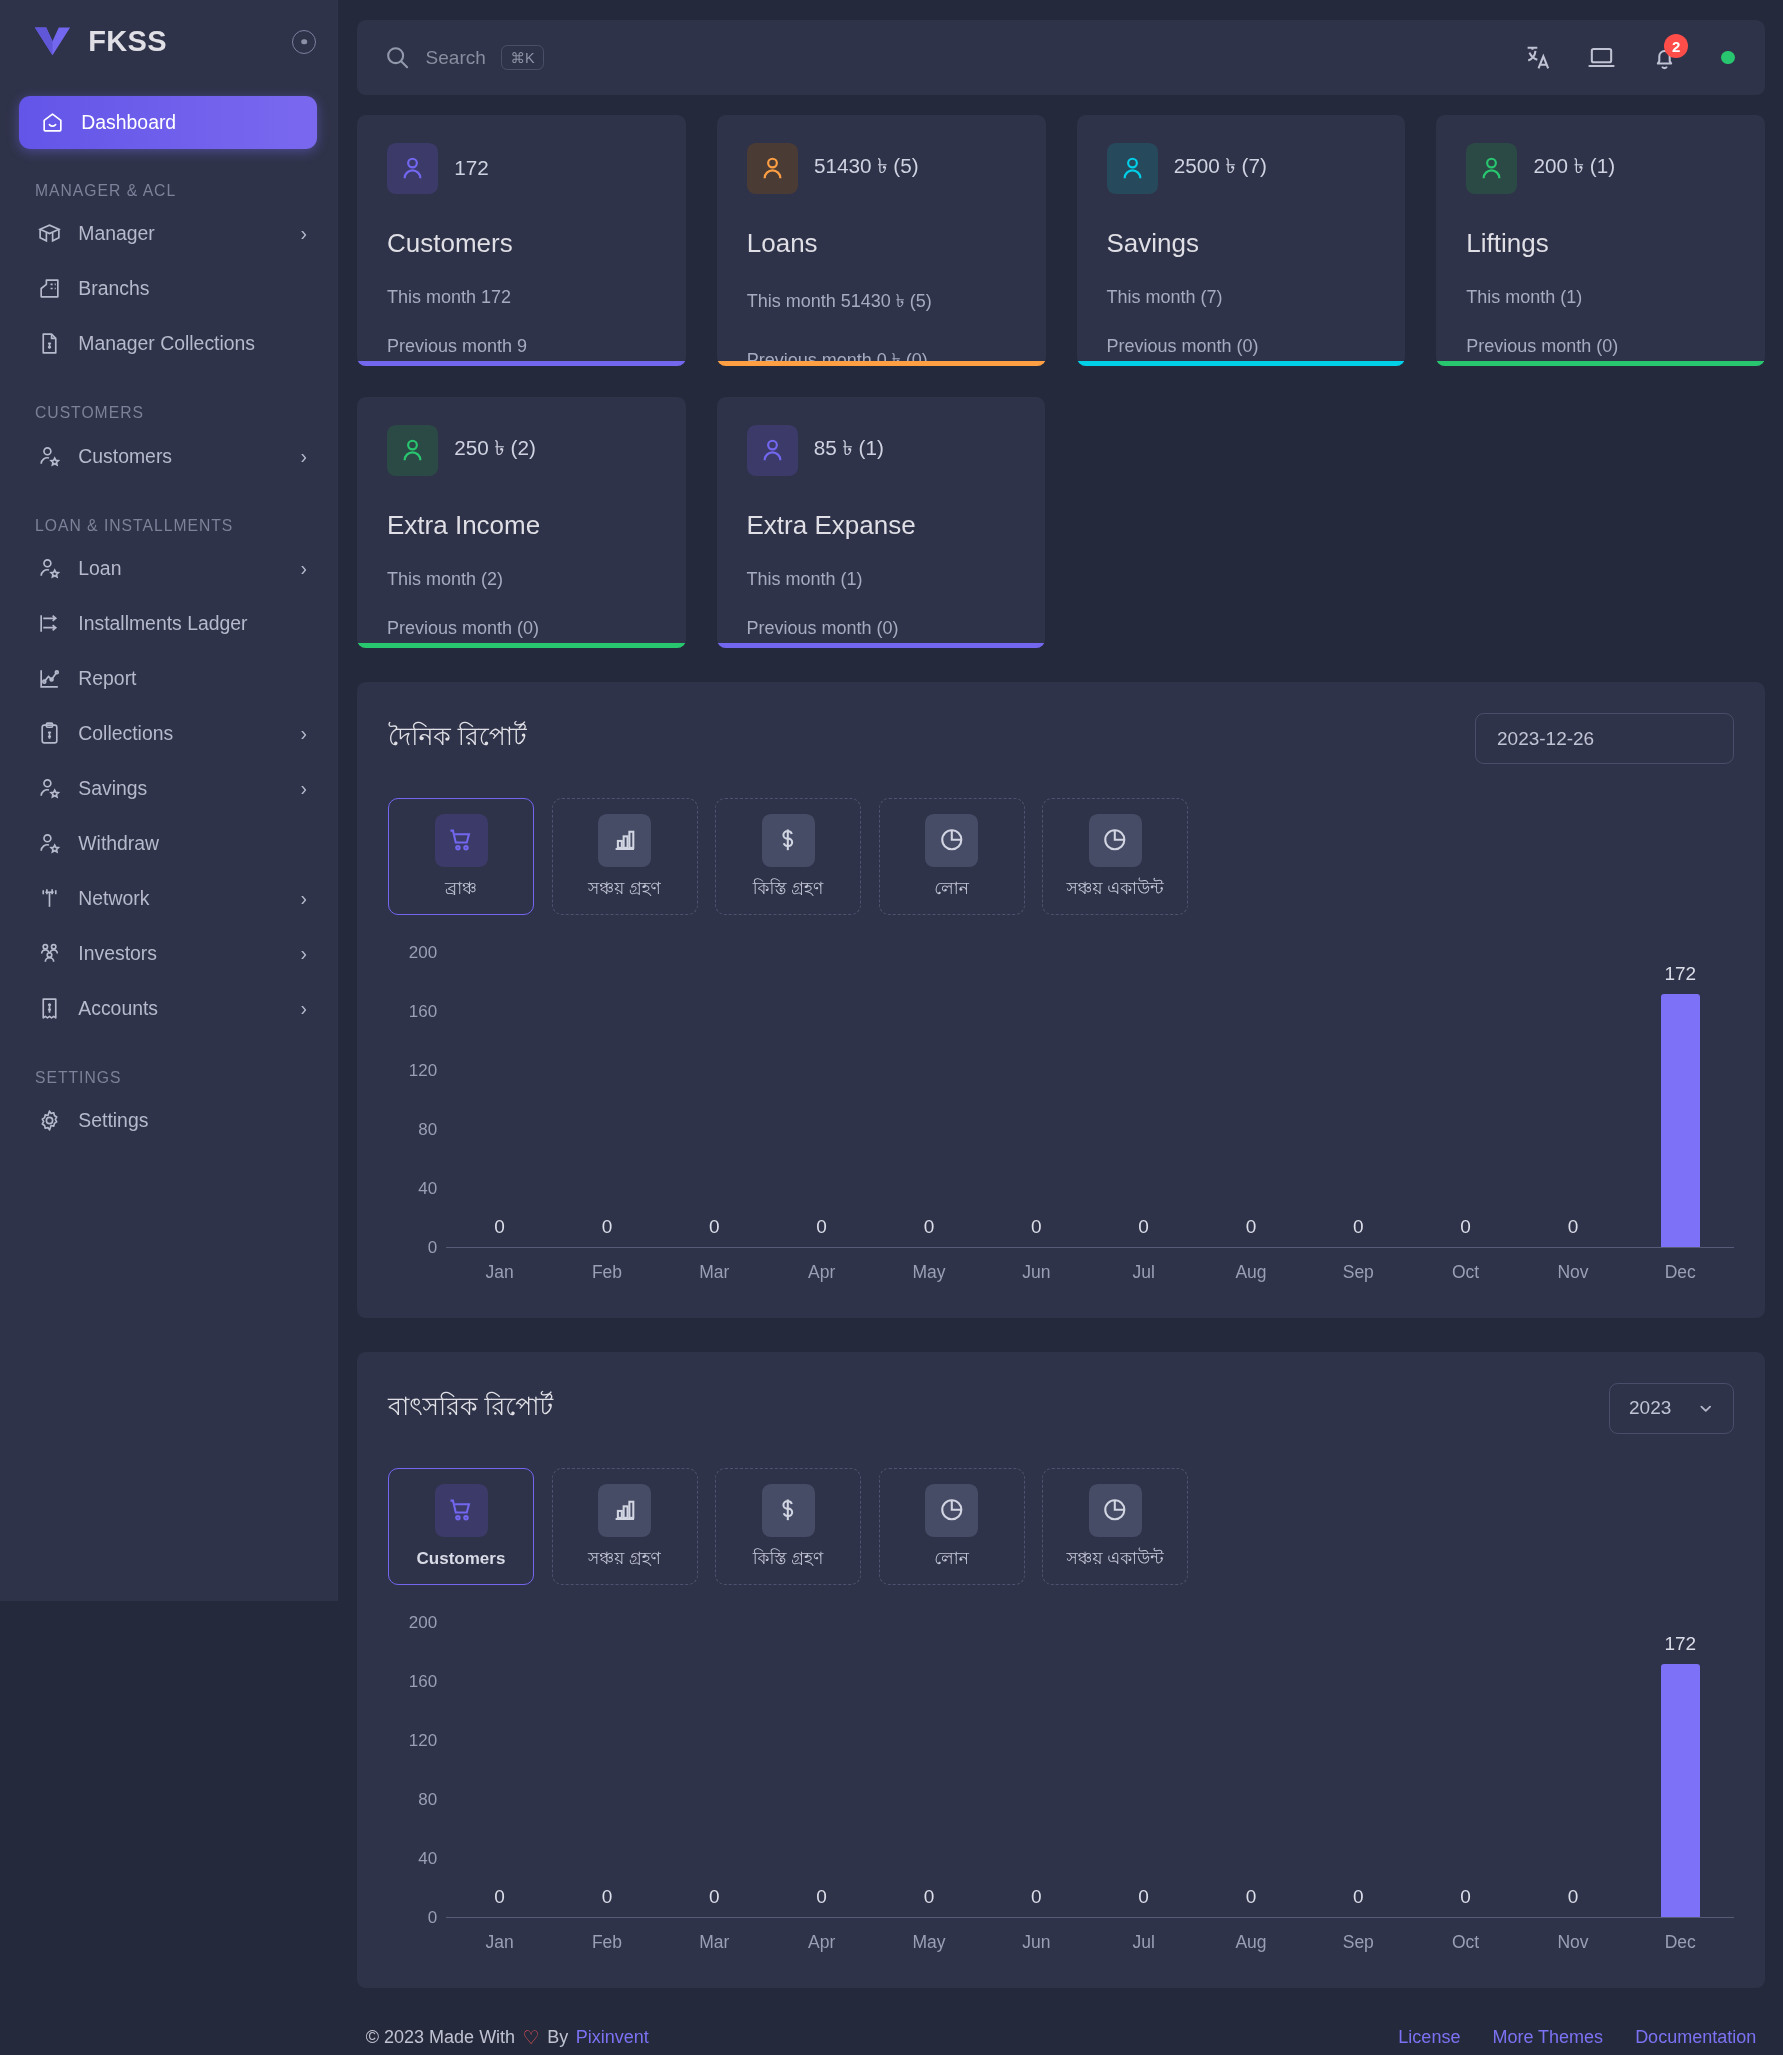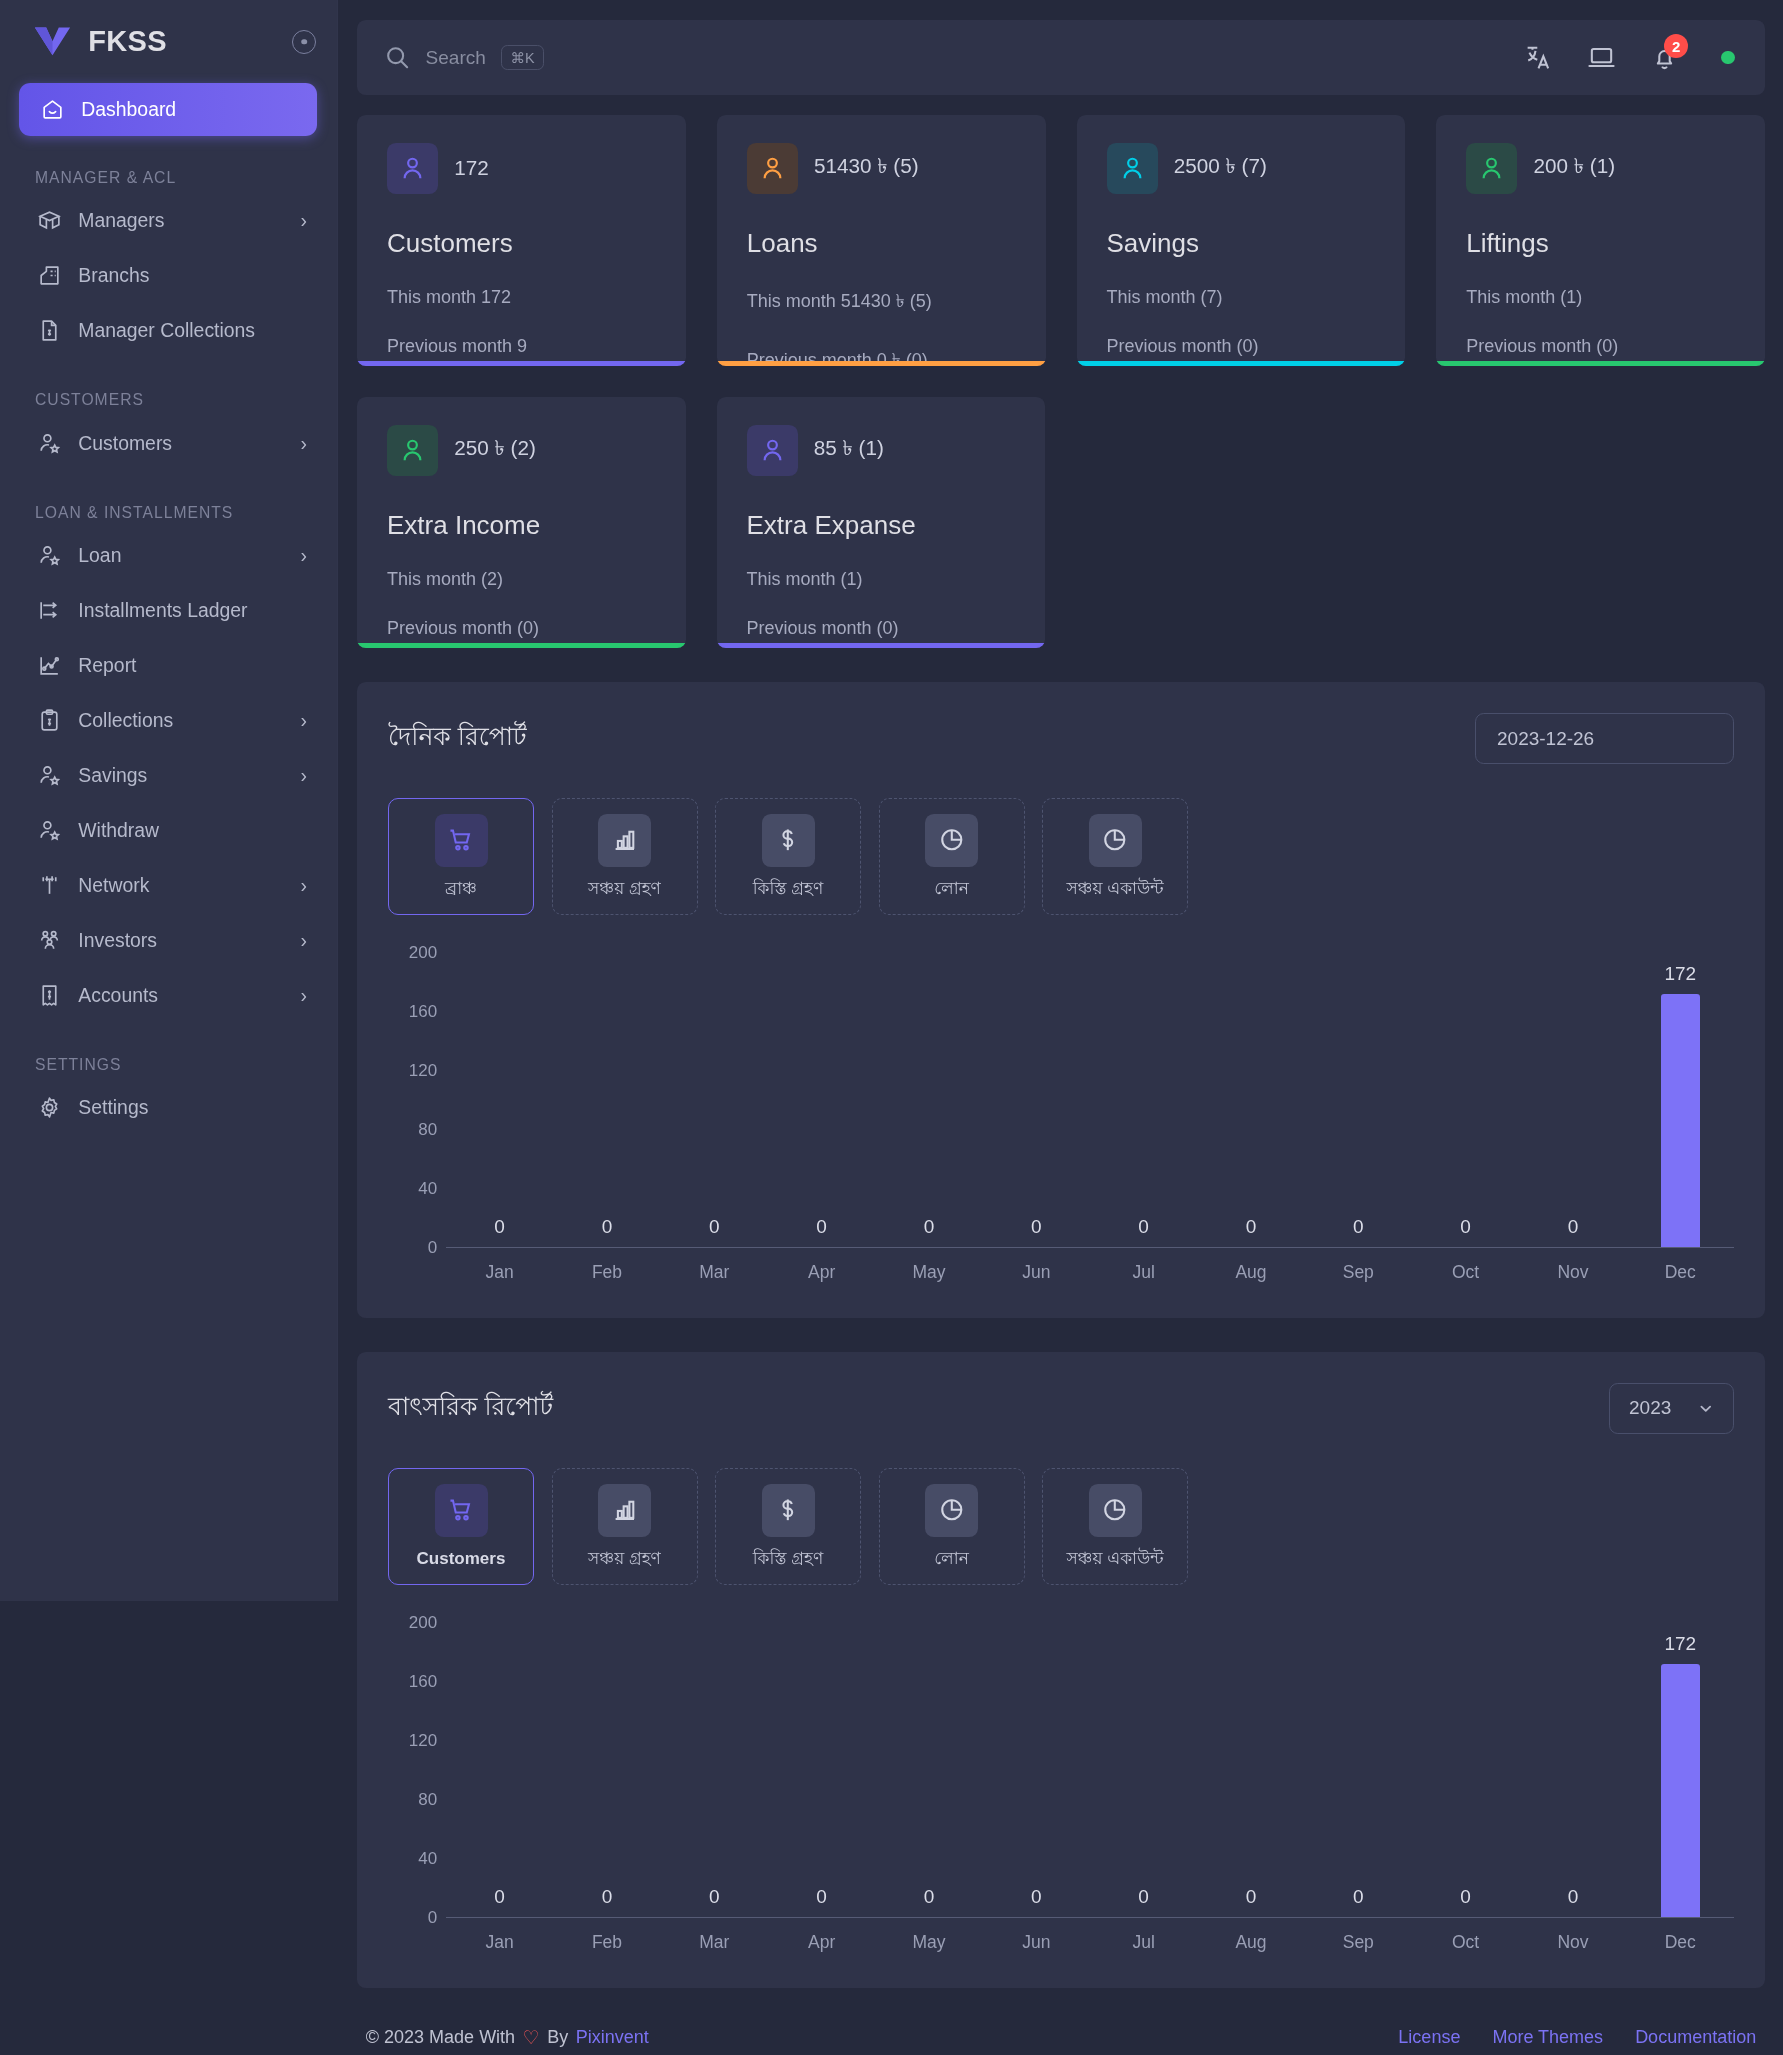--- a/index.html
+++ b/index.html
@@ -18,21 +18,21 @@
     position: relative;
     border-right: 0.6px solid #31354c;
   }
   .brand { display: flex; align-items: center; height: 83px; padding: 0 21px 0 33px; gap: 16.3px; }
   .brand-logo { width: 39px; height: 33px; flex: 0 0 39px; }
   .brand-name { font-size: 29px; font-weight: 700; color: #dfdfe5; letter-spacing: 0.3px; }
   .brand-collapse { margin-left: auto; width: 24px; height: 24px; border: 1.6px solid #7b809f; border-radius: 50%; position: relative; }
   .brand-collapse::after { content:""; position:absolute; width:5.6px; height:5.6px; border-radius:50%; background:#8b90a8; left:50%; top:50%; transform:translate(-50%,-50%); }
 
   .nav-active {
-    margin: 0 20px 0 19px; height: 53px; border-radius: 11.3px;
+    margin: 13px 20px 0 19px; height: 53px; border-radius: 11.3px;
     background: linear-gradient(270deg, #7a69ef 0%, #6355e8 100%);
     box-shadow: 0 2.5px 11.3px rgba(115,103,240,.45);
     display: flex; align-items: center; gap: 16.3px; padding-left: 20px;
     color: #fff; font-size: 19.4px; font-weight: 500;
   }
   .nav-section { font-size: 15.7px; letter-spacing: 1px; color: #7d8199; padding: 33px 0 6.3px 35px; text-transform: uppercase; }
   .nav-item {
     height: 55px; display: flex; align-items: center; gap: 16.3px;
     padding: 0 30px 0 36px; color: #b6bacc; font-size: 19.4px;
   }
@@ -155,21 +155,21 @@
 
     <div class="nav-section">MANAGER &amp; ACL</div>
     <div class="nav-item">
       <span class="nav-ico">
           <svg viewBox="0 0 24 24">
             <path d="M3 8 L12 4 L21 8 L12 12 Z"></path>
             <path d="M3 8 L3 16 L9 19 L9 11"></path>
             <path d="M21 8 L21 16 L15 19 L15 11"></path>
           </svg>
         </span>
-      <span>Managers</span>
+      <span>Manager</span>
       <span class="chev">›</span>
     </div>
     <div class="nav-item">
       <span class="nav-ico">
           <svg viewBox="0 0 24 24">
             <path d="M4 20 L4 12 L9 8 L9 4 L20 4 L20 20 Z" stroke-linejoin="round"></path>
             <path d="M13 8 h2 M13 12 h2 M17 8 h1 M17 12 h1"></path>
           </svg>
         </span>
       <span>Branchs</span>

